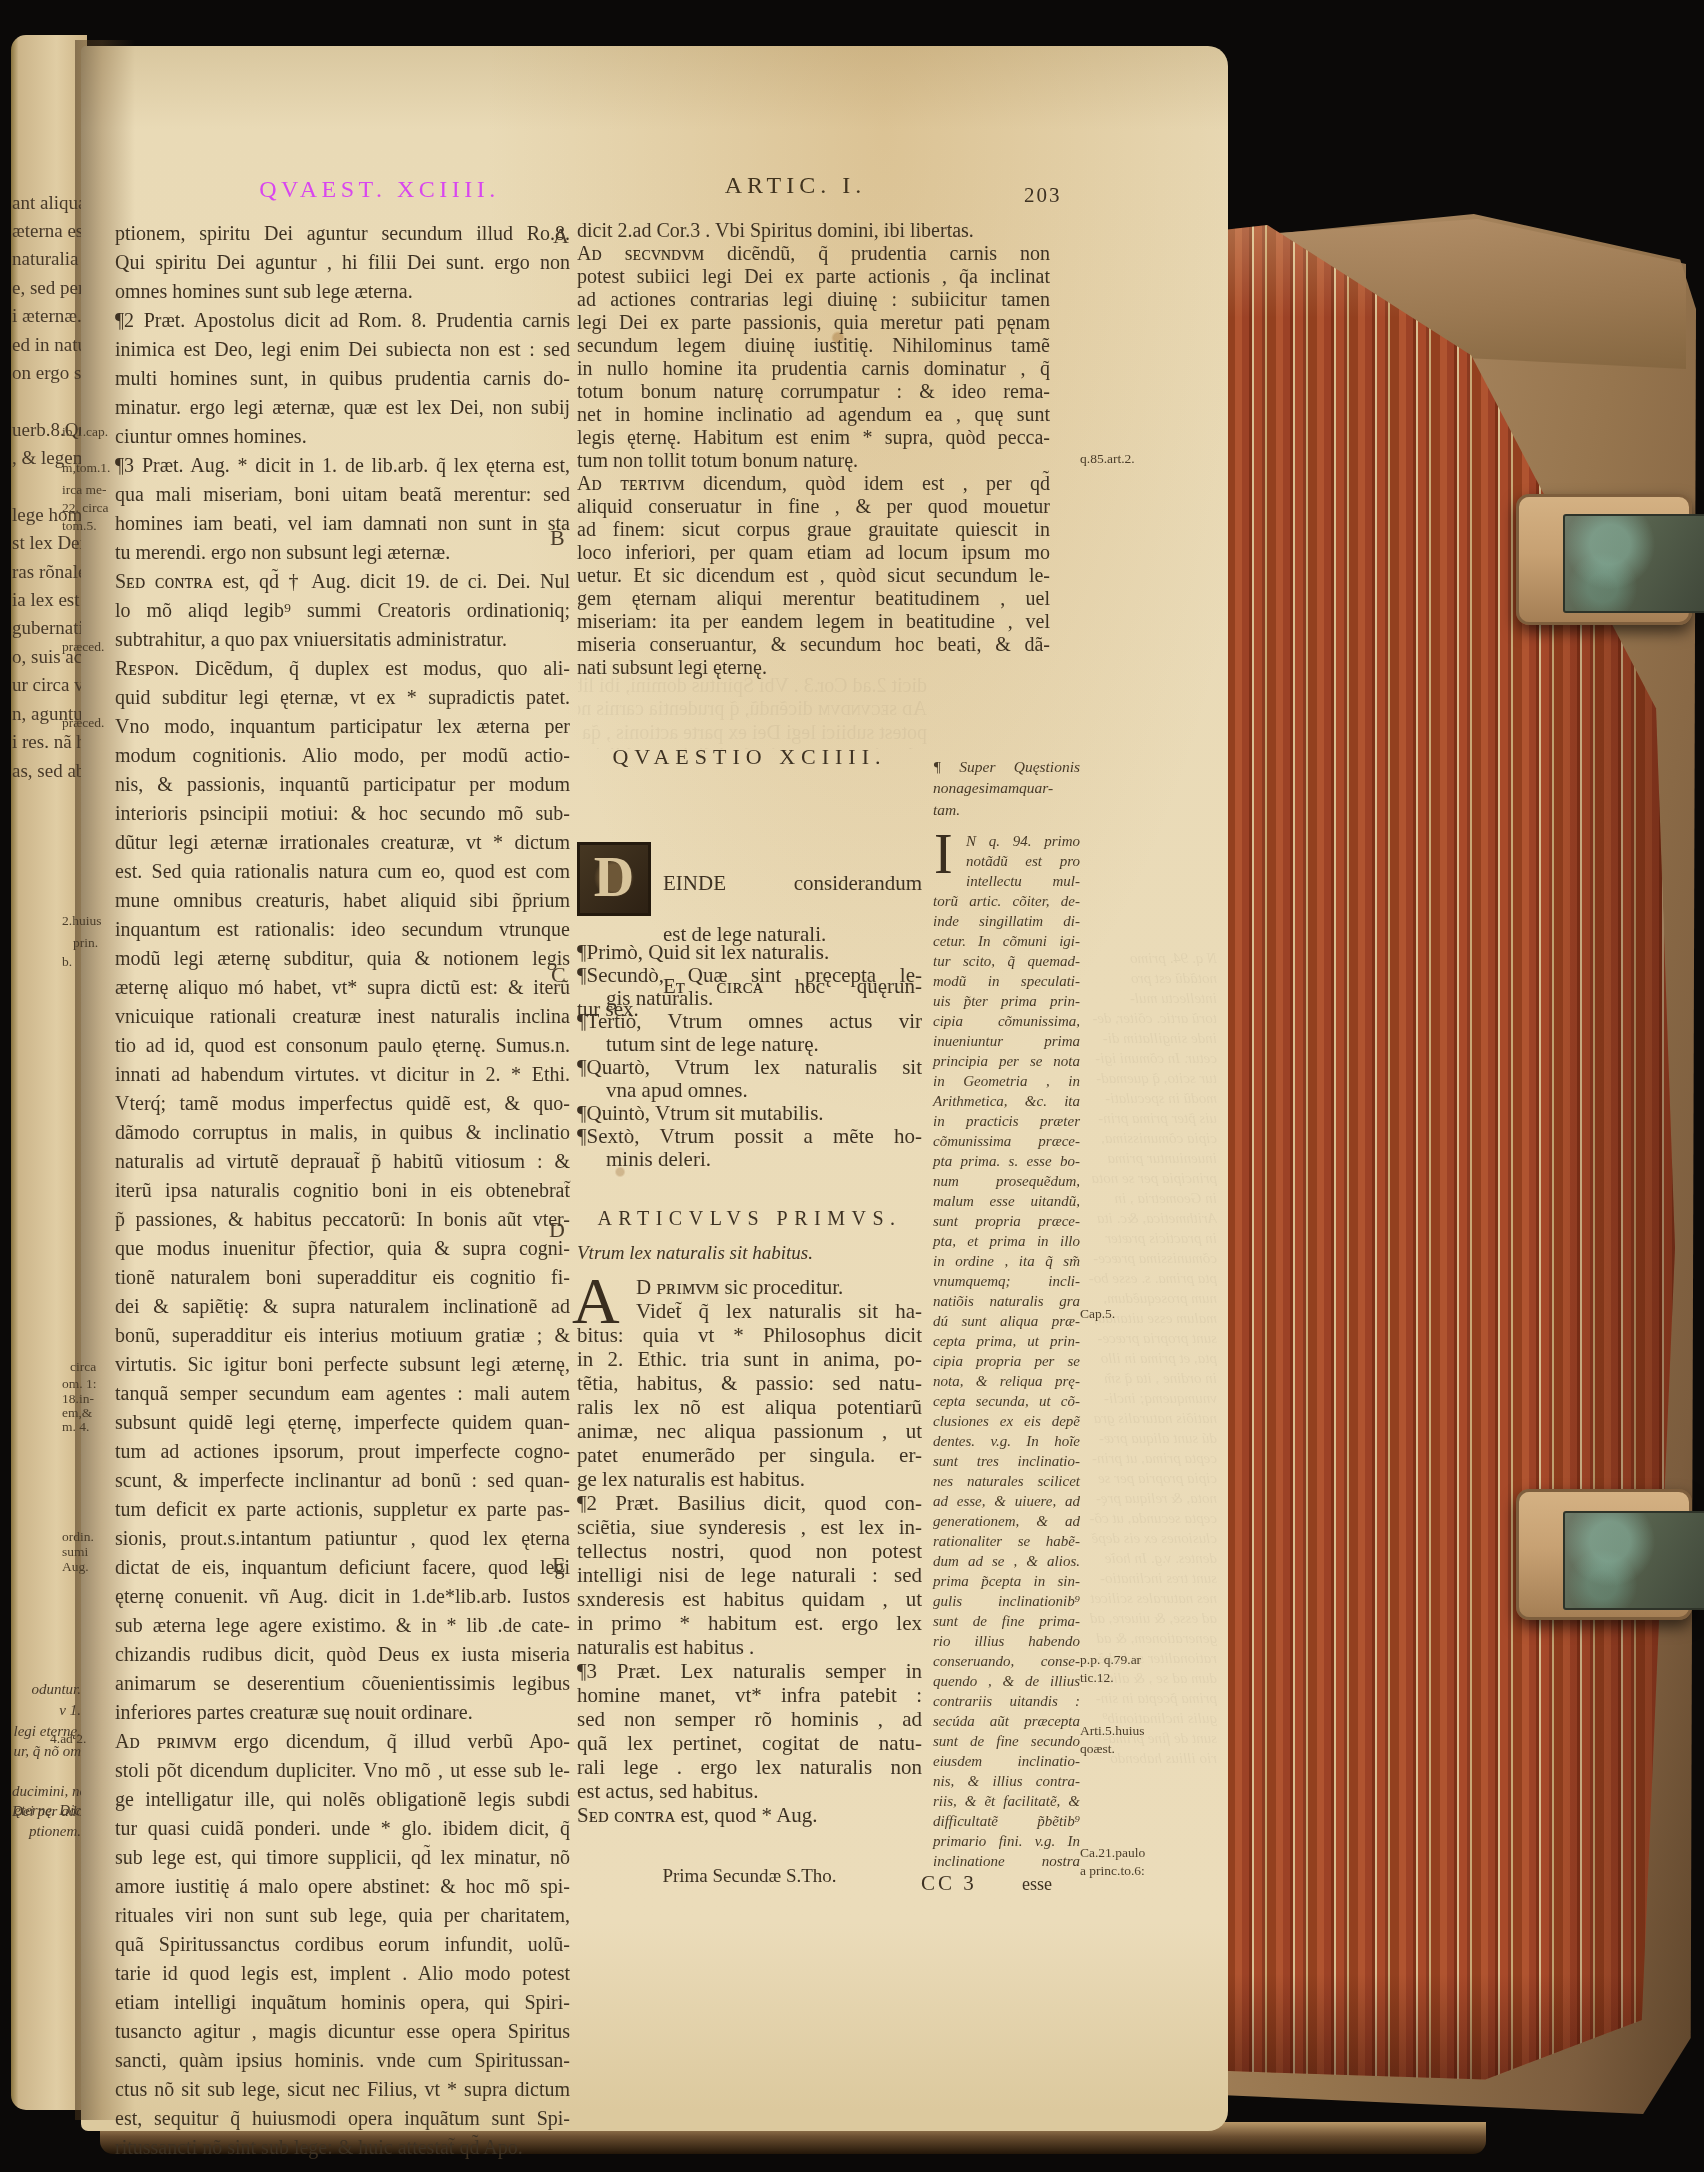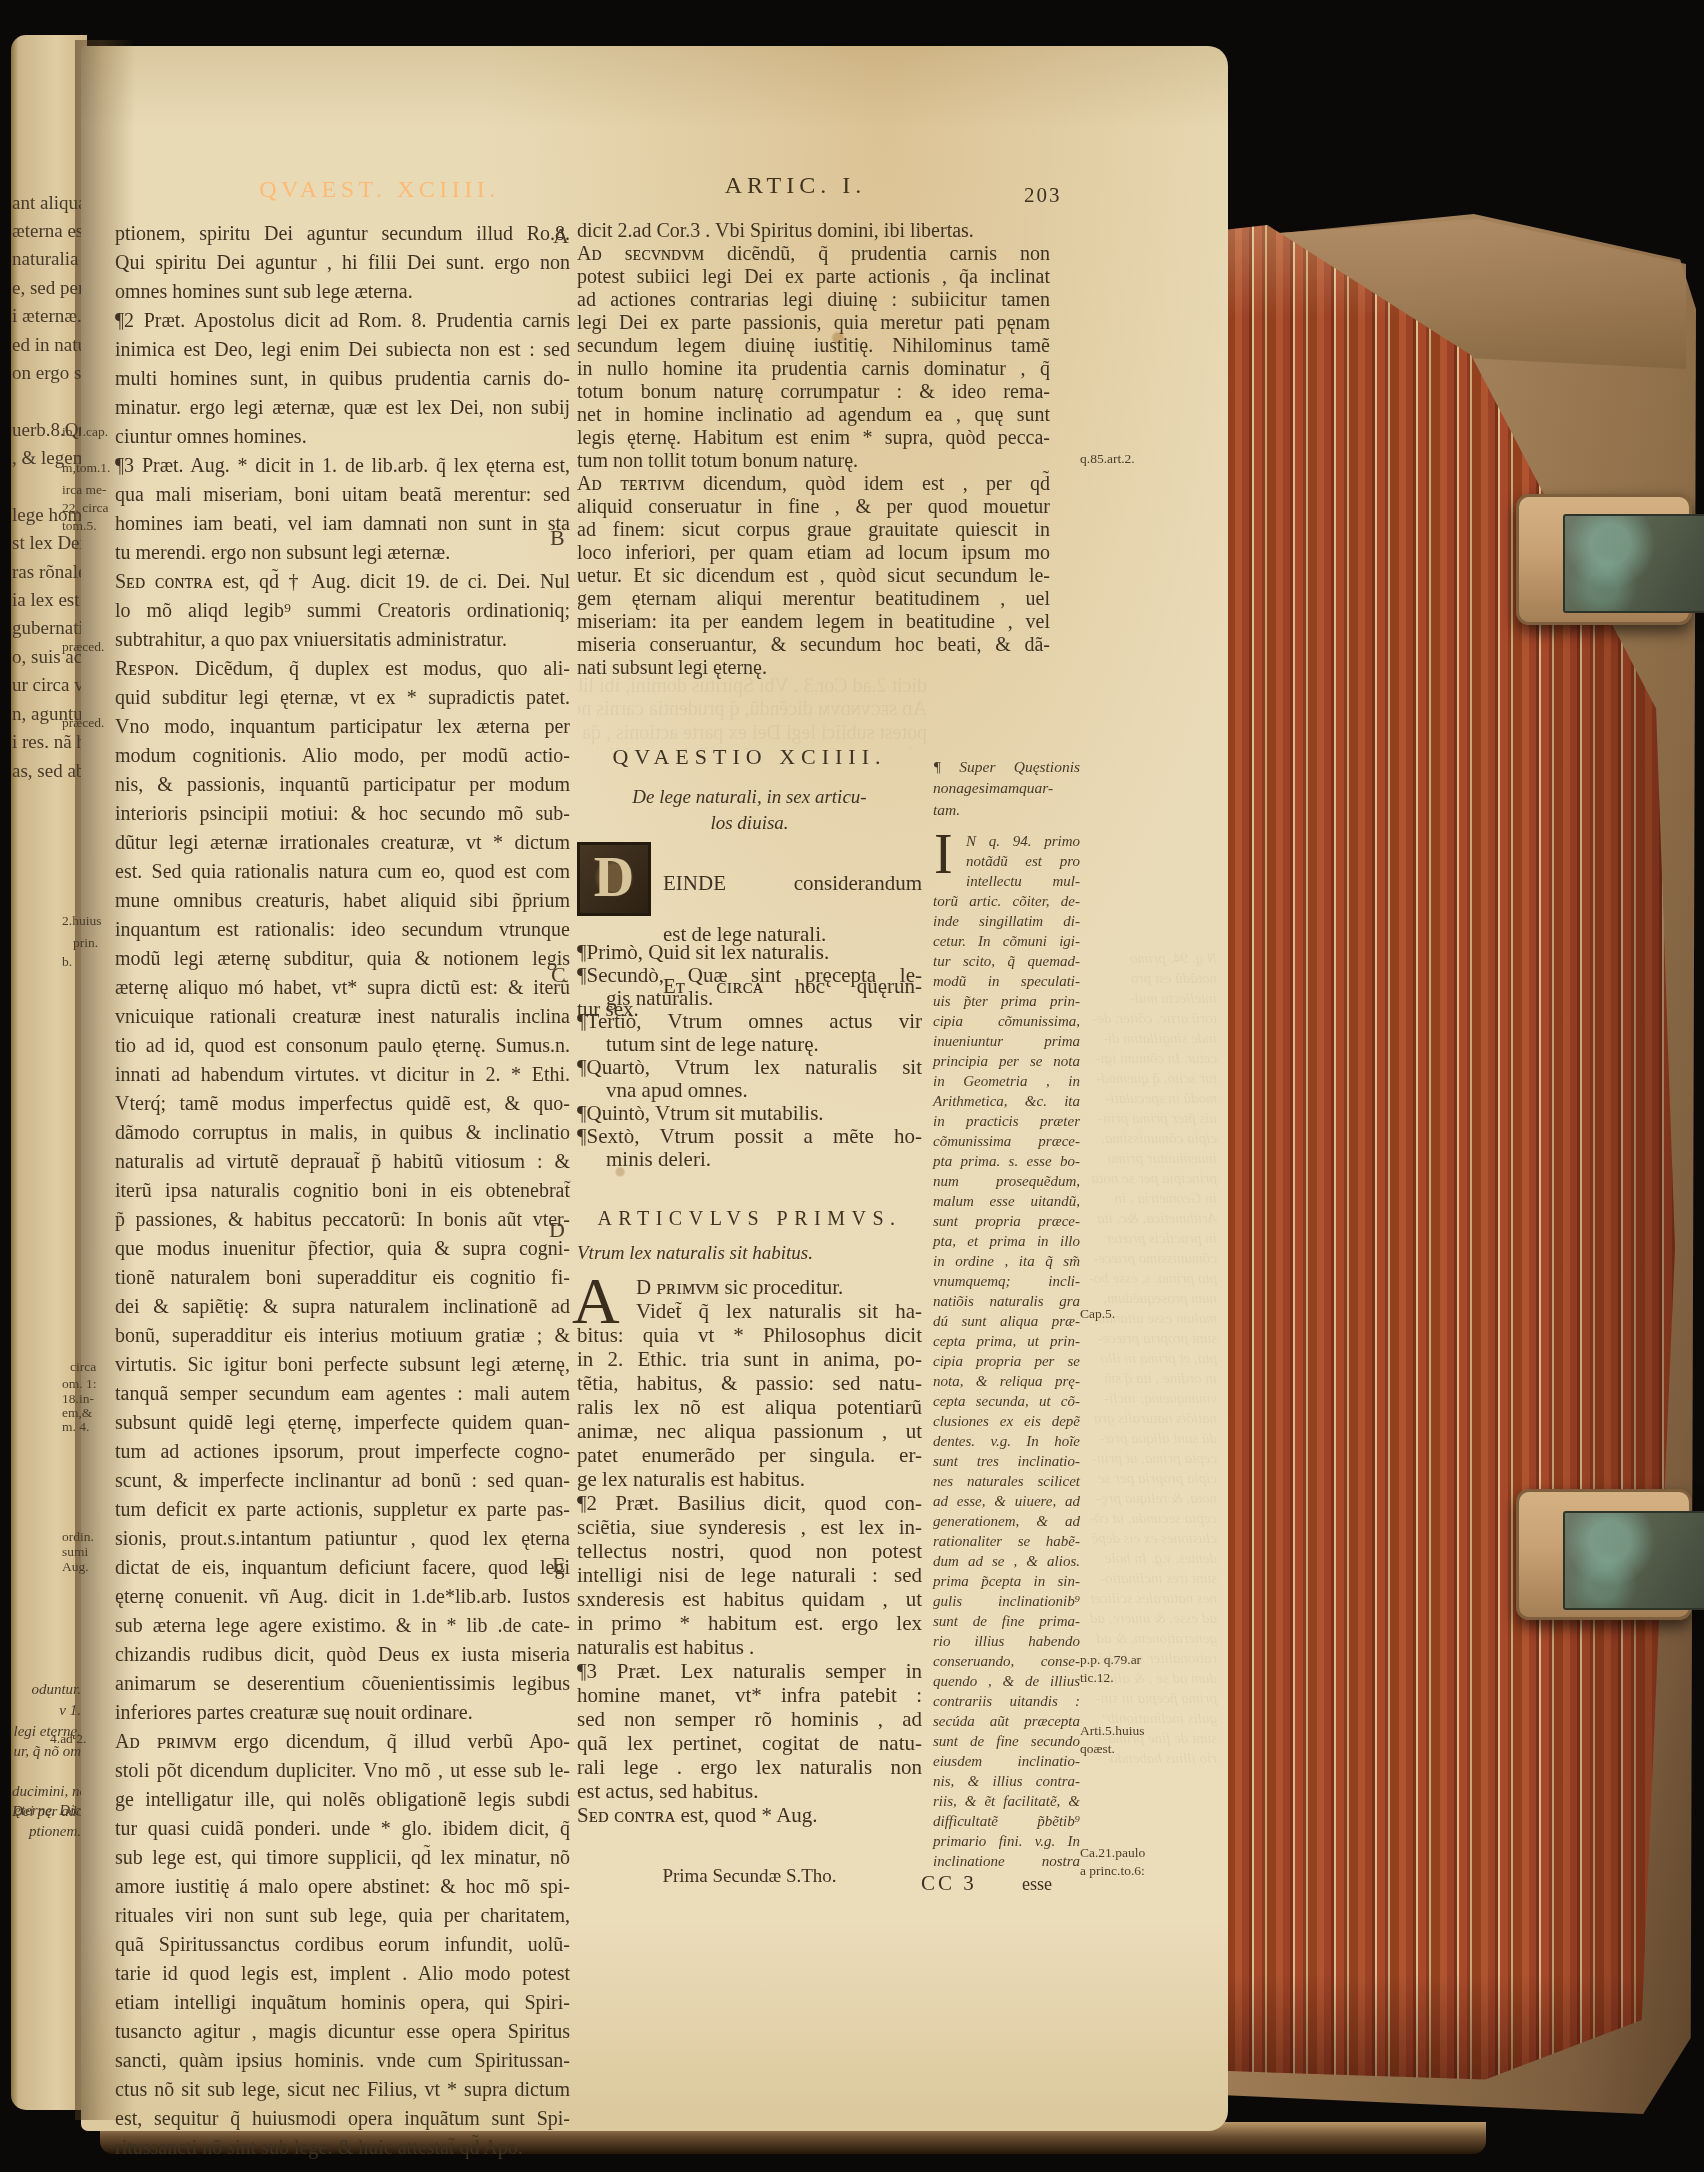--- a/index.html
+++ b/index.html
@@ -70,21 +70,21 @@
   #a-body{left:577px;top:1275px;width:345px;font-size:21px;line-height:24px;}
   #a-body>div.ind2{padding-left:59px;}
   #comm-header{left:933px;top:756px;width:147px;font-style:italic;font-size:15.5px;line-height:21.4px;color:#473a28;}
   .dropcap-i{left:934px;top:826px;font-size:56px;line-height:56px;color:#3a2e1f;}
   #comm-body{left:933px;top:831px;width:147px;font-style:italic;font-size:15px;line-height:20px;color:#473a28;}
   #comm-body>div.ind3{padding-left:33px;}
   #comm-body>div{text-align:justify;text-align-last:justify;white-space:nowrap;}
   #footer-title{left:577px;top:1865px;width:345px;text-align:center;font-size:19px;}
   #signature{left:921px;top:1871px;font-size:21px;letter-spacing:3px;}
   #catchword{left:1022px;top:1874px;font-size:18px;}
-  #header-left{left:155px;top:176px;width:449px;text-align:center;font-size:24px;letter-spacing:4.5px;color:#fdba74;}
+  #header-left{left:155px;top:176px;width:449px;text-align:center;font-size:24px;letter-spacing:4.5px;color:#d946ef;}
   #header-right{left:623px;top:172px;width:345px;text-align:center;font-size:24px;letter-spacing:5px;color:#41341f;}
   #page-number{left:1024px;top:183px;font-size:21px;letter-spacing:2px;}
   .margin-notes>div{position:absolute;left:1080px;font-size:13.5px;color:#4a3d2a;white-space:nowrap;}
   .margin-notes-left>div{position:absolute;left:62px;font-size:13.5px;color:#4a3d2a;white-space:nowrap;}
   #prev-frags{z-index:4;}
   #prev-frags>div{position:absolute;left:12px;width:69px;text-align:right;font-size:19px;color:#473929;white-space:nowrap;overflow:hidden;}
   #prev-frags>div.small{font-size:15px;font-style:italic;}
   .ghost{opacity:.055;transform:scaleX(-1);filter:blur(0.6px);overflow:hidden;z-index:4;}
   .ghost>div{white-space:nowrap;}
 </style>
@@ -284,24 +284,20 @@
 
   <div class="abs txt sec-letter">
       <div style="top: 223px; left: 553px;">A</div>
       <div style="top: 525px; left: 550px;">B</div>
       <div style="top: 962px; left: 551px;">C</div>
       <div style="top: 1217px; left: 549px;">D</div>
       <div style="top: 1552px; left: 552px;">E</div>
     </div>
 
   <div id="q-heading" class="abs txt">QVAESTIO XCIIII.</div>
-  <div id="q-subtitle" class="abs txt">
-      <div>De lege naturali, in sex articu-</div>
-      <div>los diuisa.</div>
-    </div>
   <div class="abs txt dropcap-d">D</div>
   <div id="q-intro" class="abs txt flow">
       <div class="ind">EINDE considerandum</div>
       <div class="ind pend">est de lege naturali.</div>
       <div class="ind">Eᴛ ᴄɪʀᴄᴀ hoc quęrun-</div>
       <div class="pend">tur sex.</div>
     </div>
   <div id="q-list" class="abs txt flow">
       <div class="pend">¶Primò, Quid sit lex naturalis.</div>
       <div>¶Secundò, Quæ sint pręcepta le-</div>

